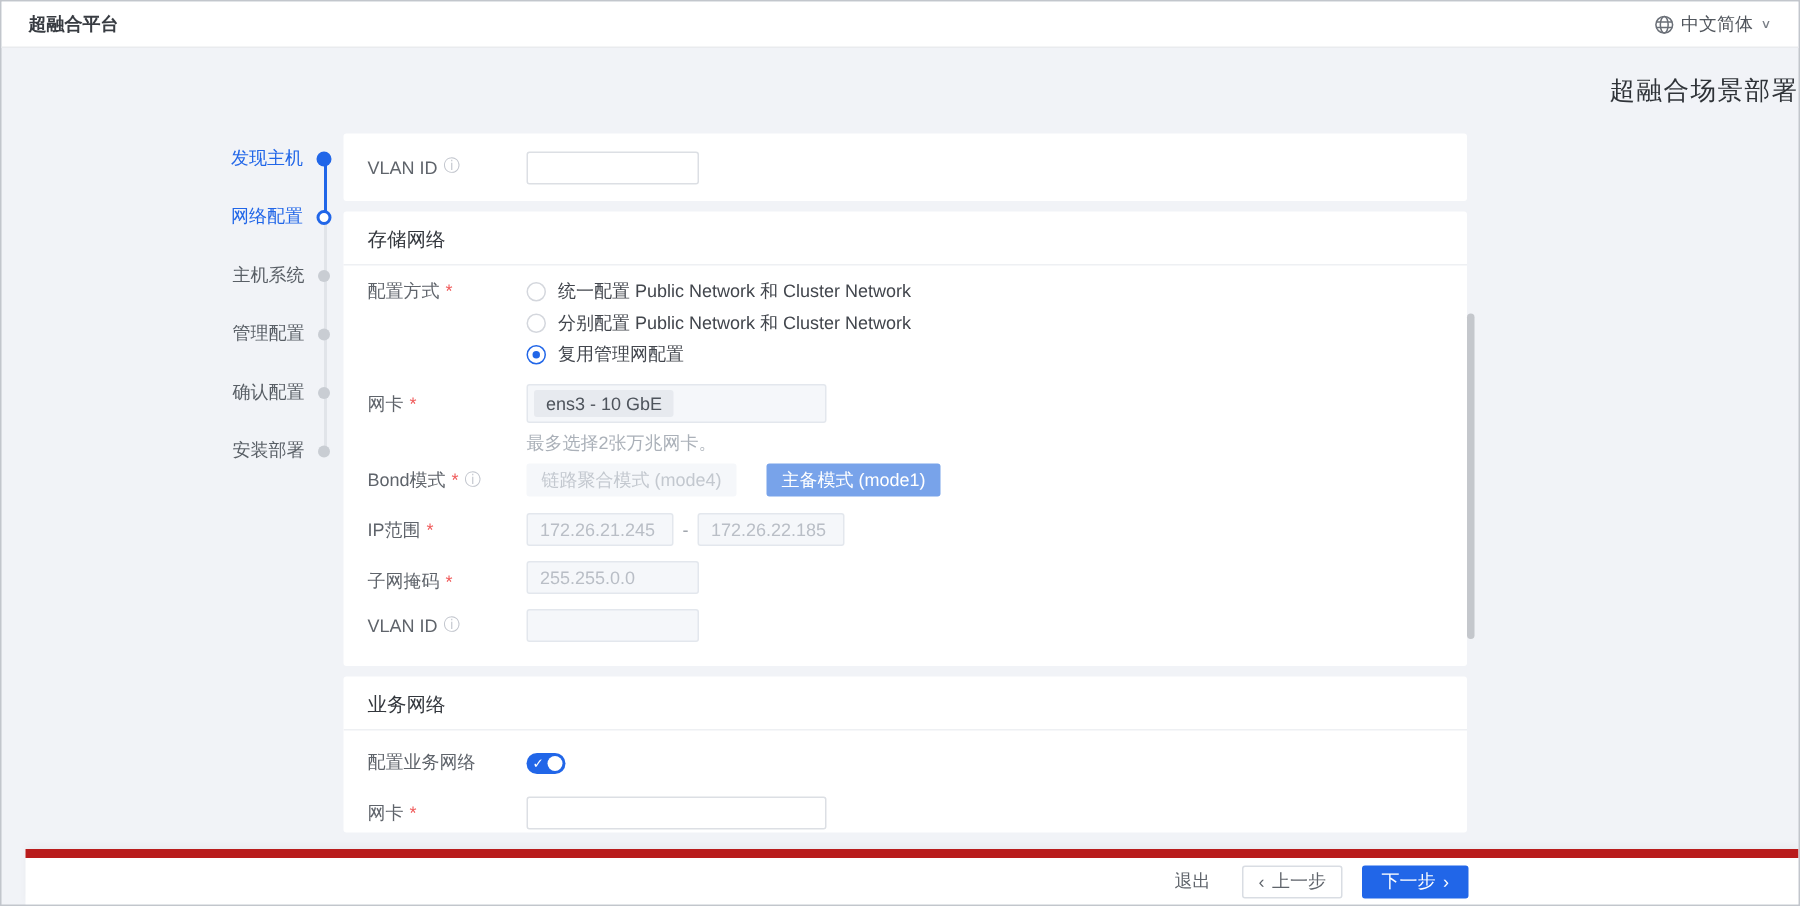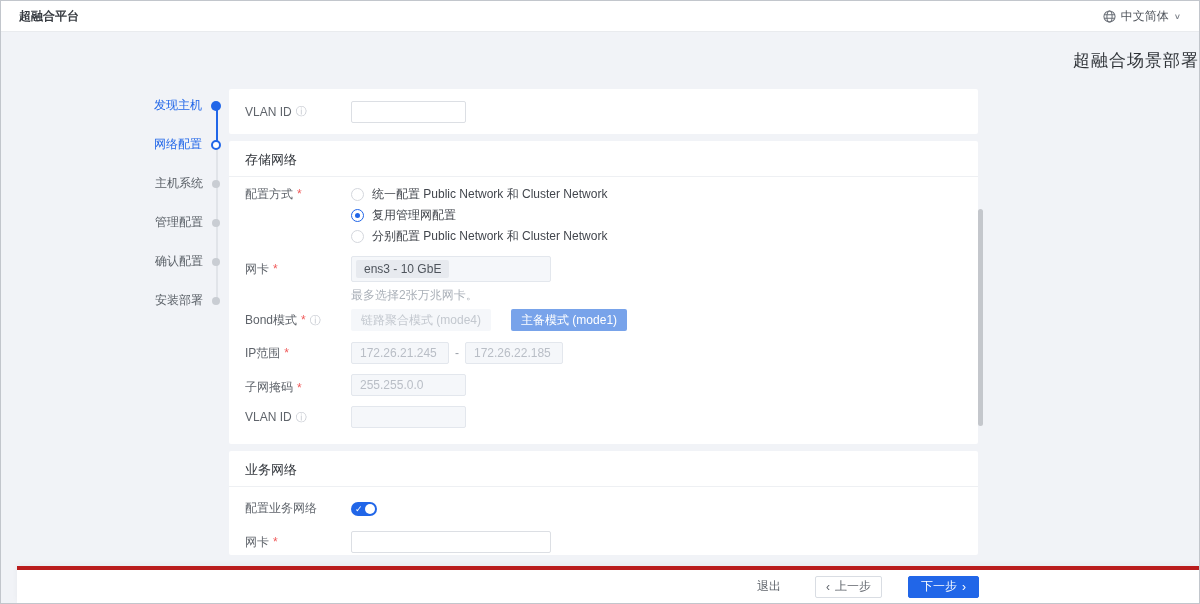--- a/index.html
+++ b/index.html
@@ -85,21 +85,21 @@
   .toggle { position:relative; width:26px; height:14px; border-radius:7px; background:#2166e8; cursor:pointer; }
   .toggle .knob { position:absolute; right:2px; top:2px; width:10px; height:10px; border-radius:50%; background:#fff; }
   .toggle .toggle-check { position:absolute; left:4px; top:1px; font-size:9px; color:#fff; line-height:12px; }
   .row-nic2 { margin-top:14px; }
   .row-nic2 .form-label { height:22px; }
 
   
   .scroll-thumb { position:absolute; left:977px; top:208px; width:5px; height:217px; background:#c4c7cc; border-radius:3px; cursor:pointer; }
 
   
-  .footer { position:absolute; left:16px; right:0; bottom:0; height:37px; background:#fff; border-top:4px solid #b91c1c; box-shadow:0 -2px 6px rgba(0,0,0,0.04); display:flex; align-items:center; justify-content:flex-end; gap:26px; padding-right:220px; }
+  .footer { position:absolute; left:16px; right:0; bottom:0; height:37px; background:#fff; border-top:6px solid #b91c1c; box-shadow:0 -2px 6px rgba(0,0,0,0.04); display:flex; align-items:center; justify-content:flex-end; gap:13px; padding-right:220px; }
   .btn { height:22px; display:flex; align-items:center; gap:5px; font-size:12px; border-radius:2px; cursor:pointer; font-family:inherit; }
   .btn-text { color:#5f646b; background:none; border:none; margin-right:8px; }
   .btn-outline { padding:0 10px; background:#fff; border:1px solid #d9dde3; color:#5f646b; }
   .btn-primary { padding:0 12px; background:#2166e8; border:1px solid #2166e8; color:#fff; }
   .btn .chev { font-size:12px; line-height:1; }
 </style>
 </head>
 <body>
 
 <div class="app">
@@ -171,26 +171,26 @@
           <div class="form-label">
             <span>配置方式</span>
             <span class="req">*</span>
           </div>
           <div>
             <div class="radio-line">
               <span class="radio"></span>
               <span class="radio-text">统一配置 Public Network 和 Cluster Network</span>
             </div>
             <div class="radio-line">
+              <span class="radio"></span>
+              <span class="radio-text">分别配置 Public Network 和 Cluster Network</span>
+            </div>
+            <div class="radio-line">
               <span class="radio selected"></span>
               <span class="radio-text">复用管理网配置</span>
-            </div>
-            <div class="radio-line">
-              <span class="radio"></span>
-              <span class="radio-text">分别配置 Public Network 和 Cluster Network</span>
             </div>
           </div>
         </div>
 
         <div class="form-row top row-nic">
           <div class="form-label">
             <span>网卡</span>
             <span class="req">*</span>
           </div>
           <div>

